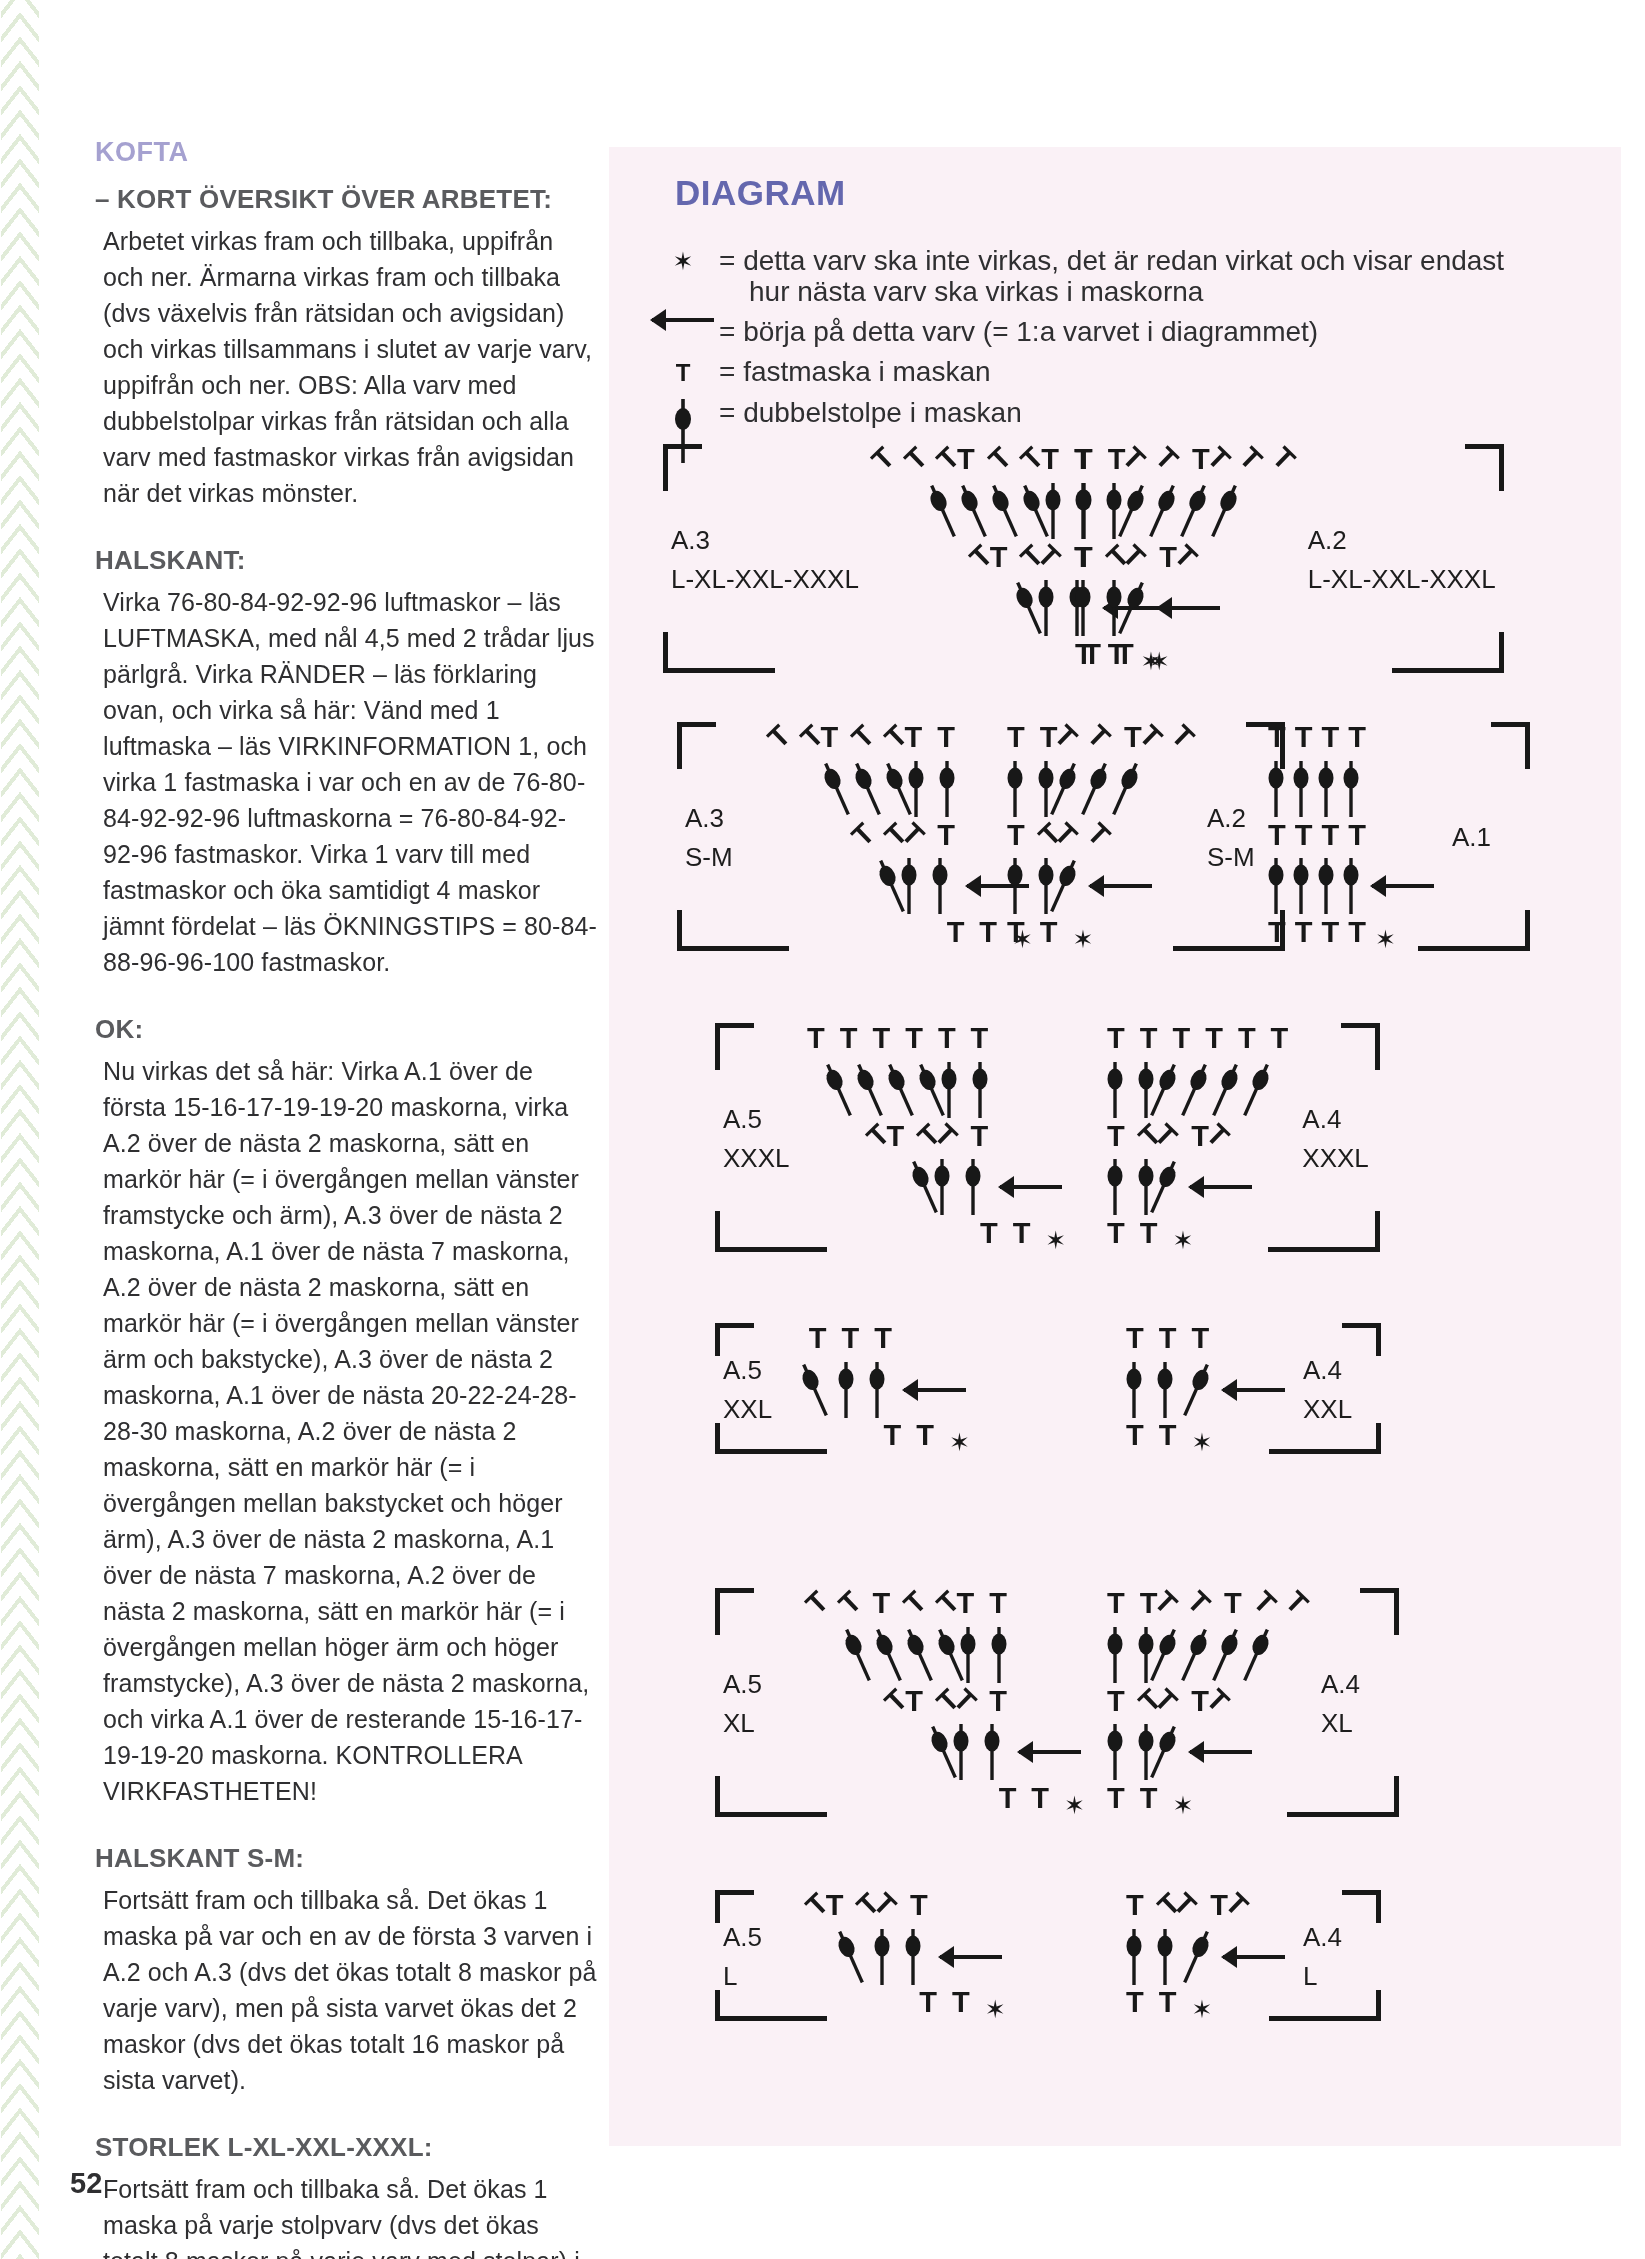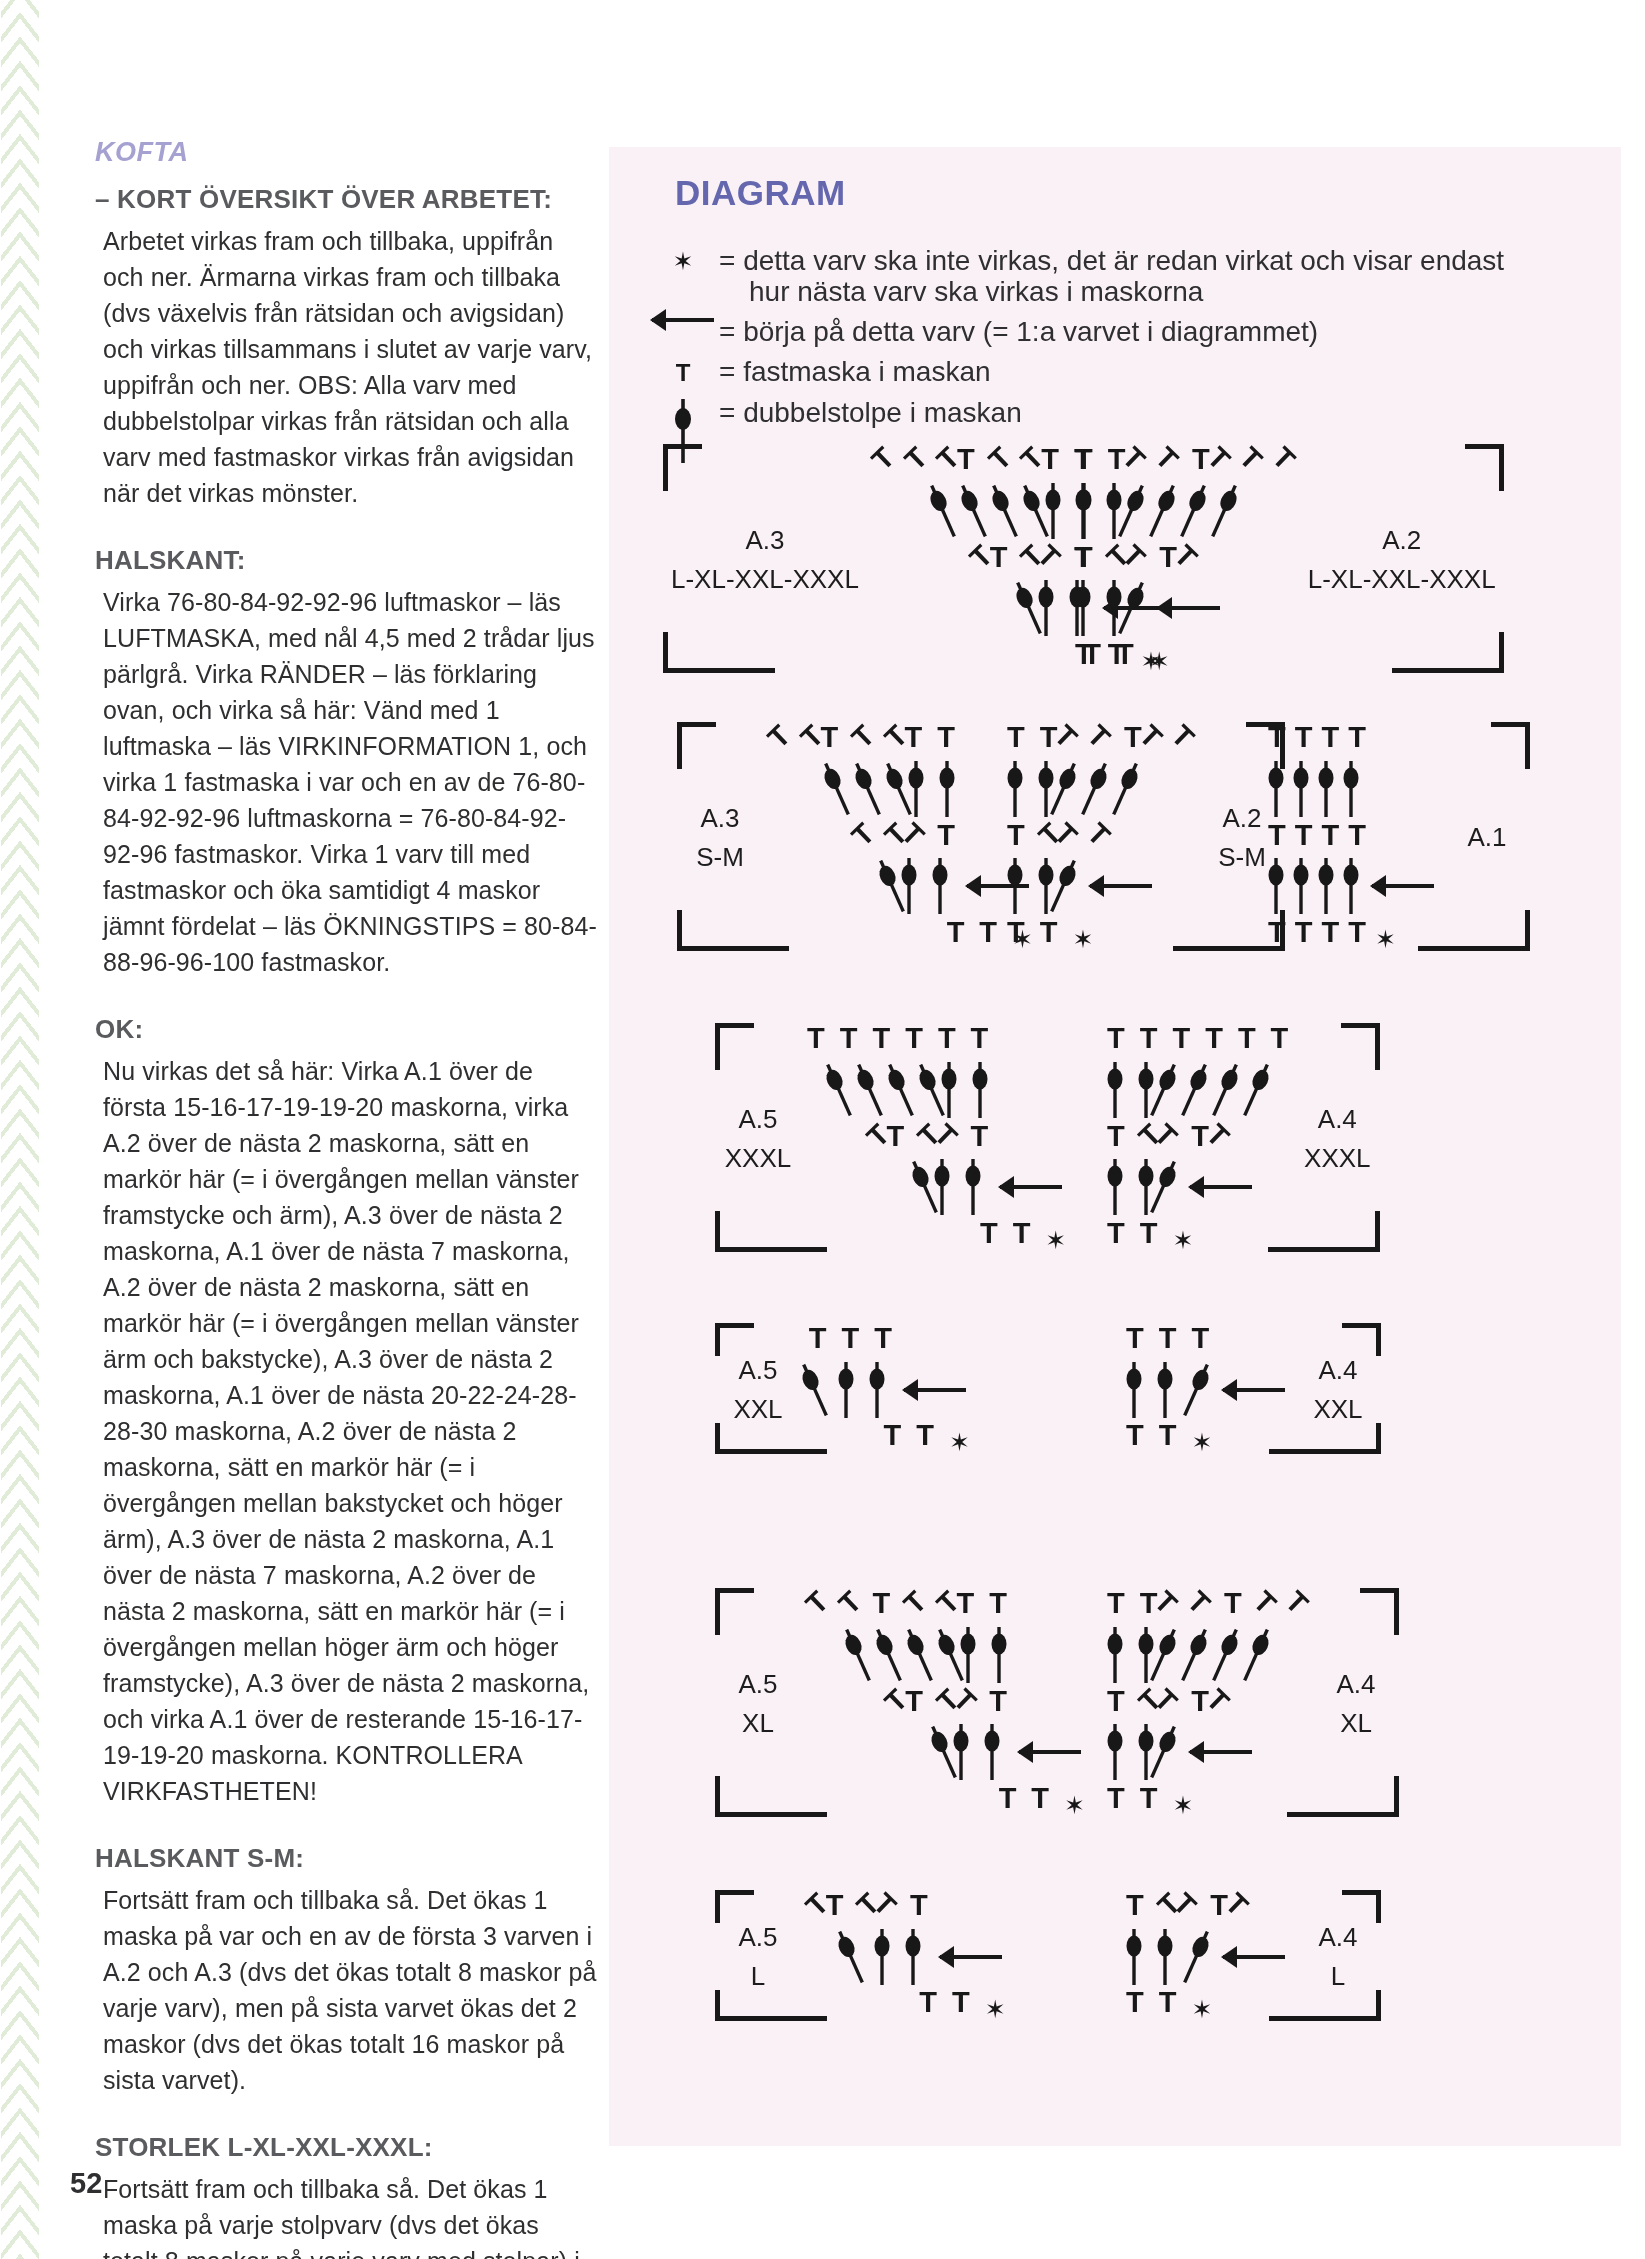--- a/index.html
+++ b/index.html
@@ -8,21 +8,21 @@
     font-family:"Liberation Sans", sans-serif;color:#2f2f31;overflow:hidden;
   }
   
   .braid{position:absolute;top:0;left:0;width:40px;height:2260px;}
   .braid .half{position:absolute;top:0;height:100%;width:19px;opacity:.85;}
   .braid .hl{left:1px;background:repeating-linear-gradient(-52deg,#dbe8d1 0 4px,#ffffff 4px 15px);}
   .braid .hr{left:20px;background:repeating-linear-gradient(52deg,#dbe8d1 0 4px,#ffffff 4px 15px);}
 
   
   .textcol{position:absolute;left:95px;top:137px;width:513px;}
-  .sec-title{font-size:27px;font-weight:bold;color:#a5a1d0;letter-spacing:0.5px;margin:0 0 2px 0;font-style:italic;}
+  .sec-title{font-size:27px;font-weight:bold;color:#a5a1d0;letter-spacing:0.5px;margin:0 0 2px 0;}
   .sec-head{font-size:26px;font-weight:bold;color:#5a5b5e;margin:34px 0 4px 0;letter-spacing:0.2px;}
   .sec-head.first{margin-top:16px;}
   .sec-para{font-size:25px;line-height:36px;margin:8px;color:#2f2f31;letter-spacing:0.1px;}
   .pagenum{position:absolute;left:70px;top:2167px;font-size:29px;font-weight:bold;color:#2f2f31;}
 
   
   .panel{position:absolute;left:609px;top:147px;width:1012px;height:1999px;background:#faf1f6;}
   .panel-title{position:absolute;left:66px;top:26px;font-size:35px;font-weight:bold;color:#6467ae;letter-spacing:0.5px;}
 
   
@@ -45,21 +45,21 @@
 
   
   .diag{position:absolute;display:flex;align-items:stretch;--gap:15px;}
   .diag .rows{display:flex;flex-direction:column;justify-content:space-between;}
   .diag .row{display:flex;gap:var(--gap);align-items:flex-start;}
   .diag.side-left .rows{align-items:flex-end;}
   .diag.side-right .rows{align-items:flex-start;}
   .diag .row.r-dc{height:56px;}
   .diag .row.r-fm{height:36px;align-items:flex-start;}
   .diag.side-left .row.overhang{margin-right:-78px;}
-  .label-col{position:relative;display:flex;flex-direction:column;justify-content:center;align-items:center;gap:8px;padding:0 14px;min-width:70px;}
+  .label-col{position:relative;display:flex;flex-direction:column;justify-content:center;align-items:flex-start;gap:8px;padding:0 14px;min-width:70px;}
   .label-main{font-size:26px;color:#1d1d1d;}
   .label-size{font-size:26px;color:#1d1d1d;white-space:nowrap;}
   
   .label-col.bl:before{content:"";position:absolute;top:0;left:6px;width:34px;height:42px;border-left:5px solid #181818;border-top:5px solid #181818;}
   .label-col.bl:after{content:"";position:absolute;bottom:2px;left:6px;width:107px;height:36px;border-left:5px solid #181818;border-bottom:5px solid #181818;}
   .label-col.br:before{content:"";position:absolute;top:0;right:6px;width:34px;height:42px;border-right:5px solid #181818;border-top:5px solid #181818;}
   .label-col.br:after{content:"";position:absolute;bottom:2px;right:6px;width:107px;height:36px;border-right:5px solid #181818;border-bottom:5px solid #181818;}
   .diag.short .label-col.bl:before,.diag.short .label-col.br:before{height:28px;}
   .diag.short .label-col.bl:after,.diag.short .label-col.br:after{height:26px;}
 </style>

